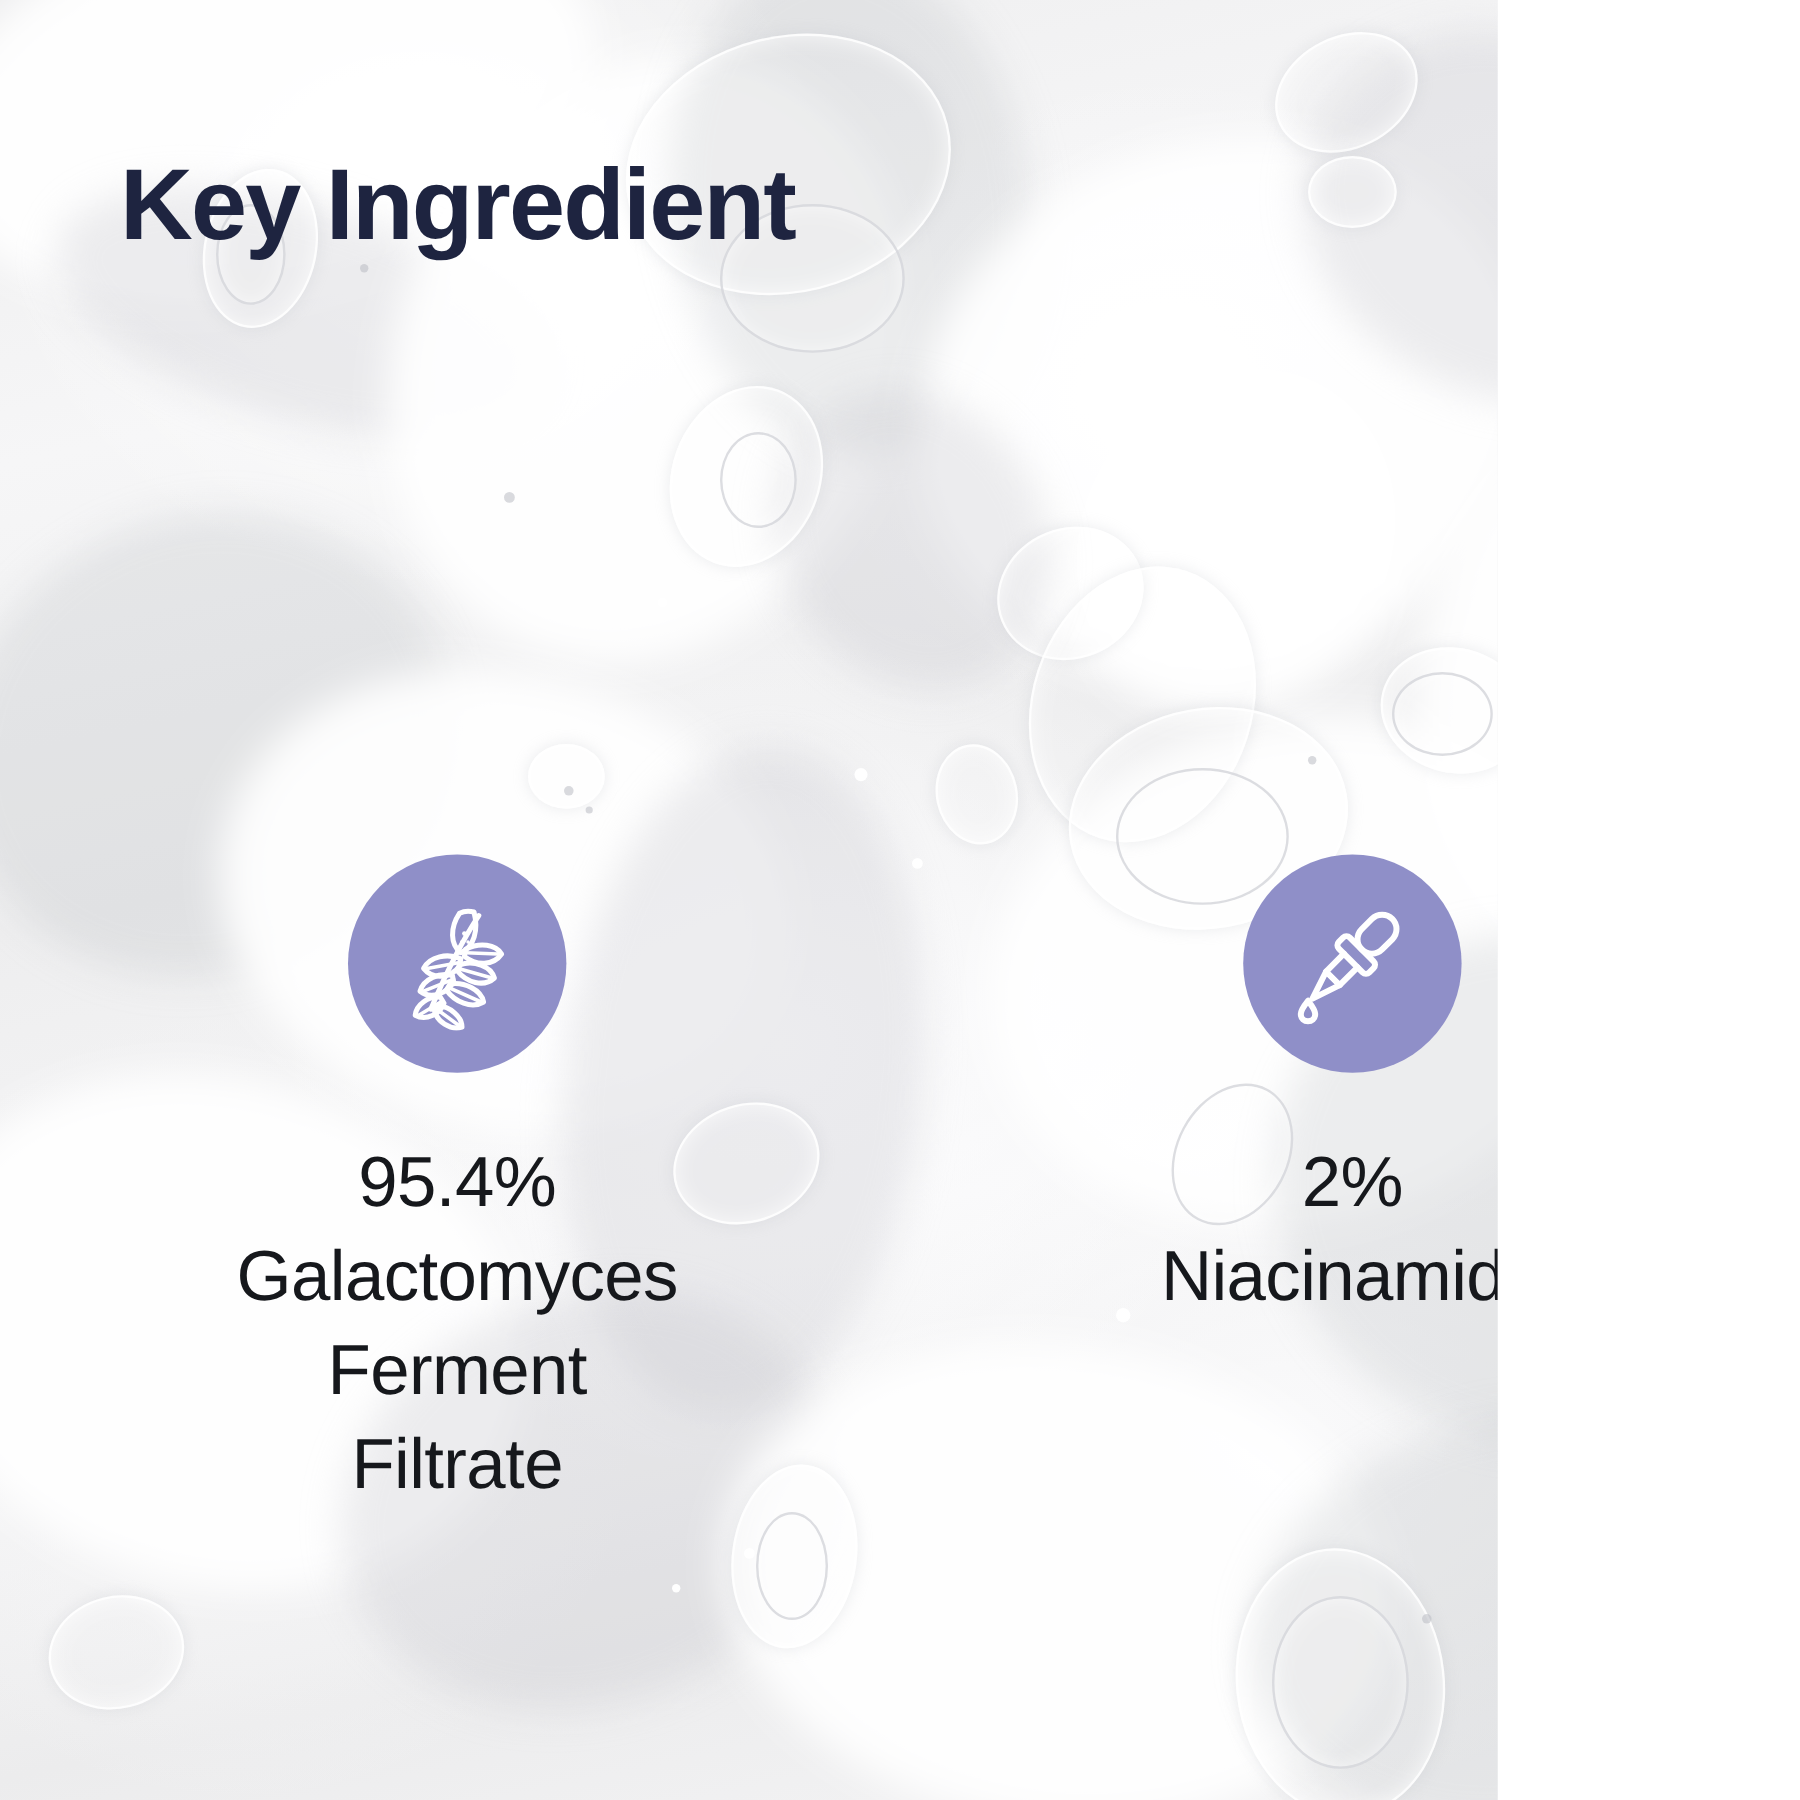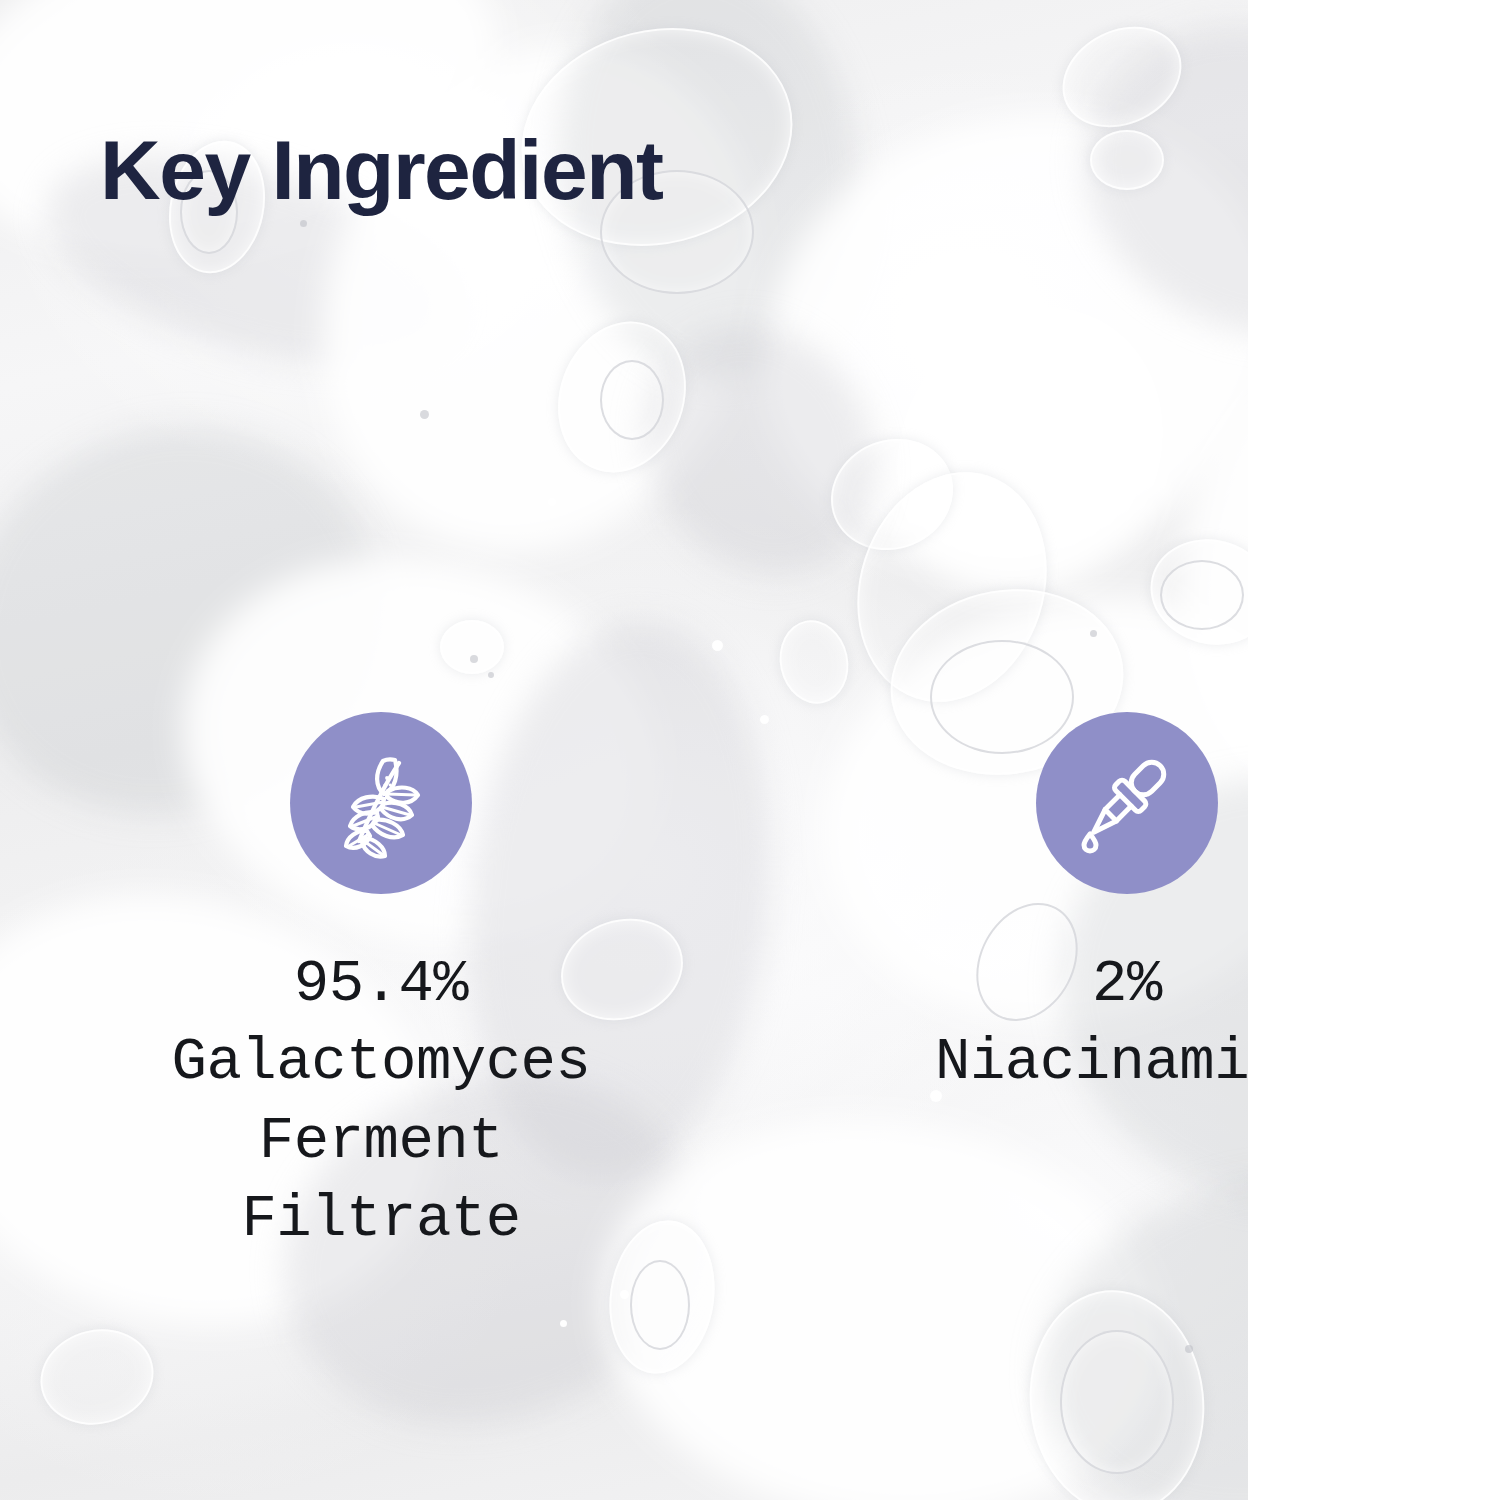--- a/index.html
+++ b/index.html
@@ -106,21 +106,21 @@
     display: flex;
     align-items: center;
     justify-content: center;
     flex: none;
   }
   .icon-circle svg { display: block; }
 
   .feature-label {
     margin-top: 52px;
     text-align: center;
-    font-family: Liberation Mono, monospace;
+    font-family: Liberation Sans, sans-serif;
     font-size: 59px;
     line-height: 1.33;
     color: #16181c;
     letter-spacing: -0.5px;
     white-space: pre-line;
   }
 </style>
 </head>
 <body>
 

